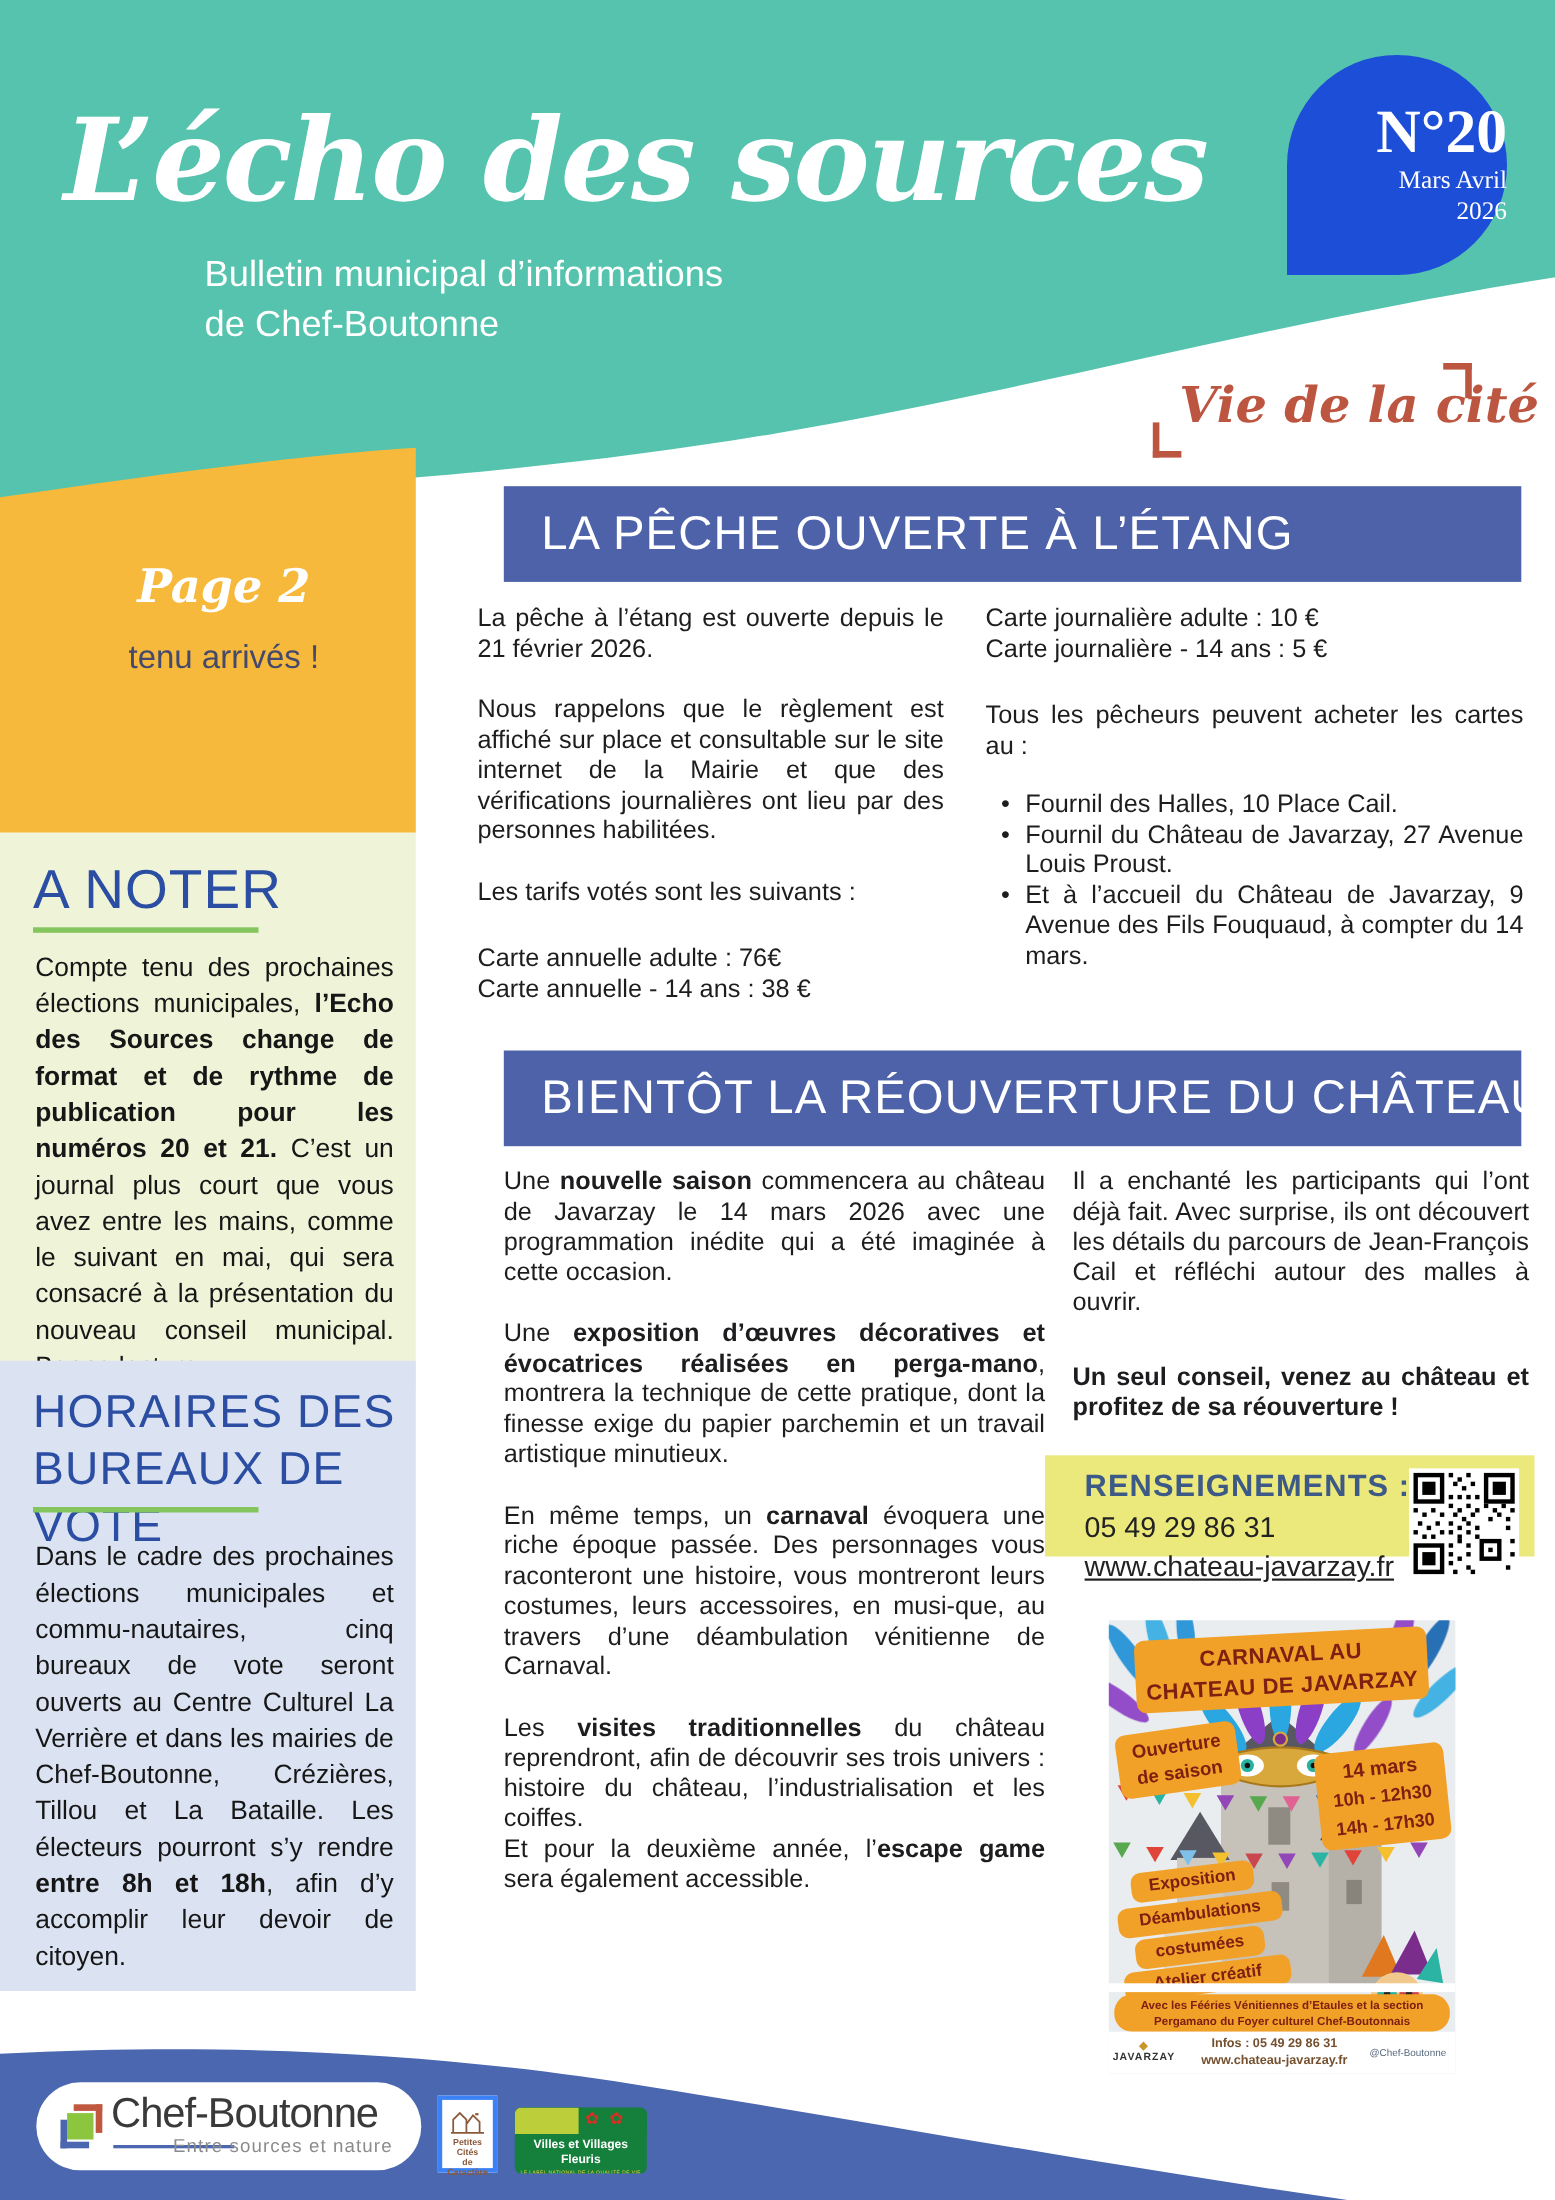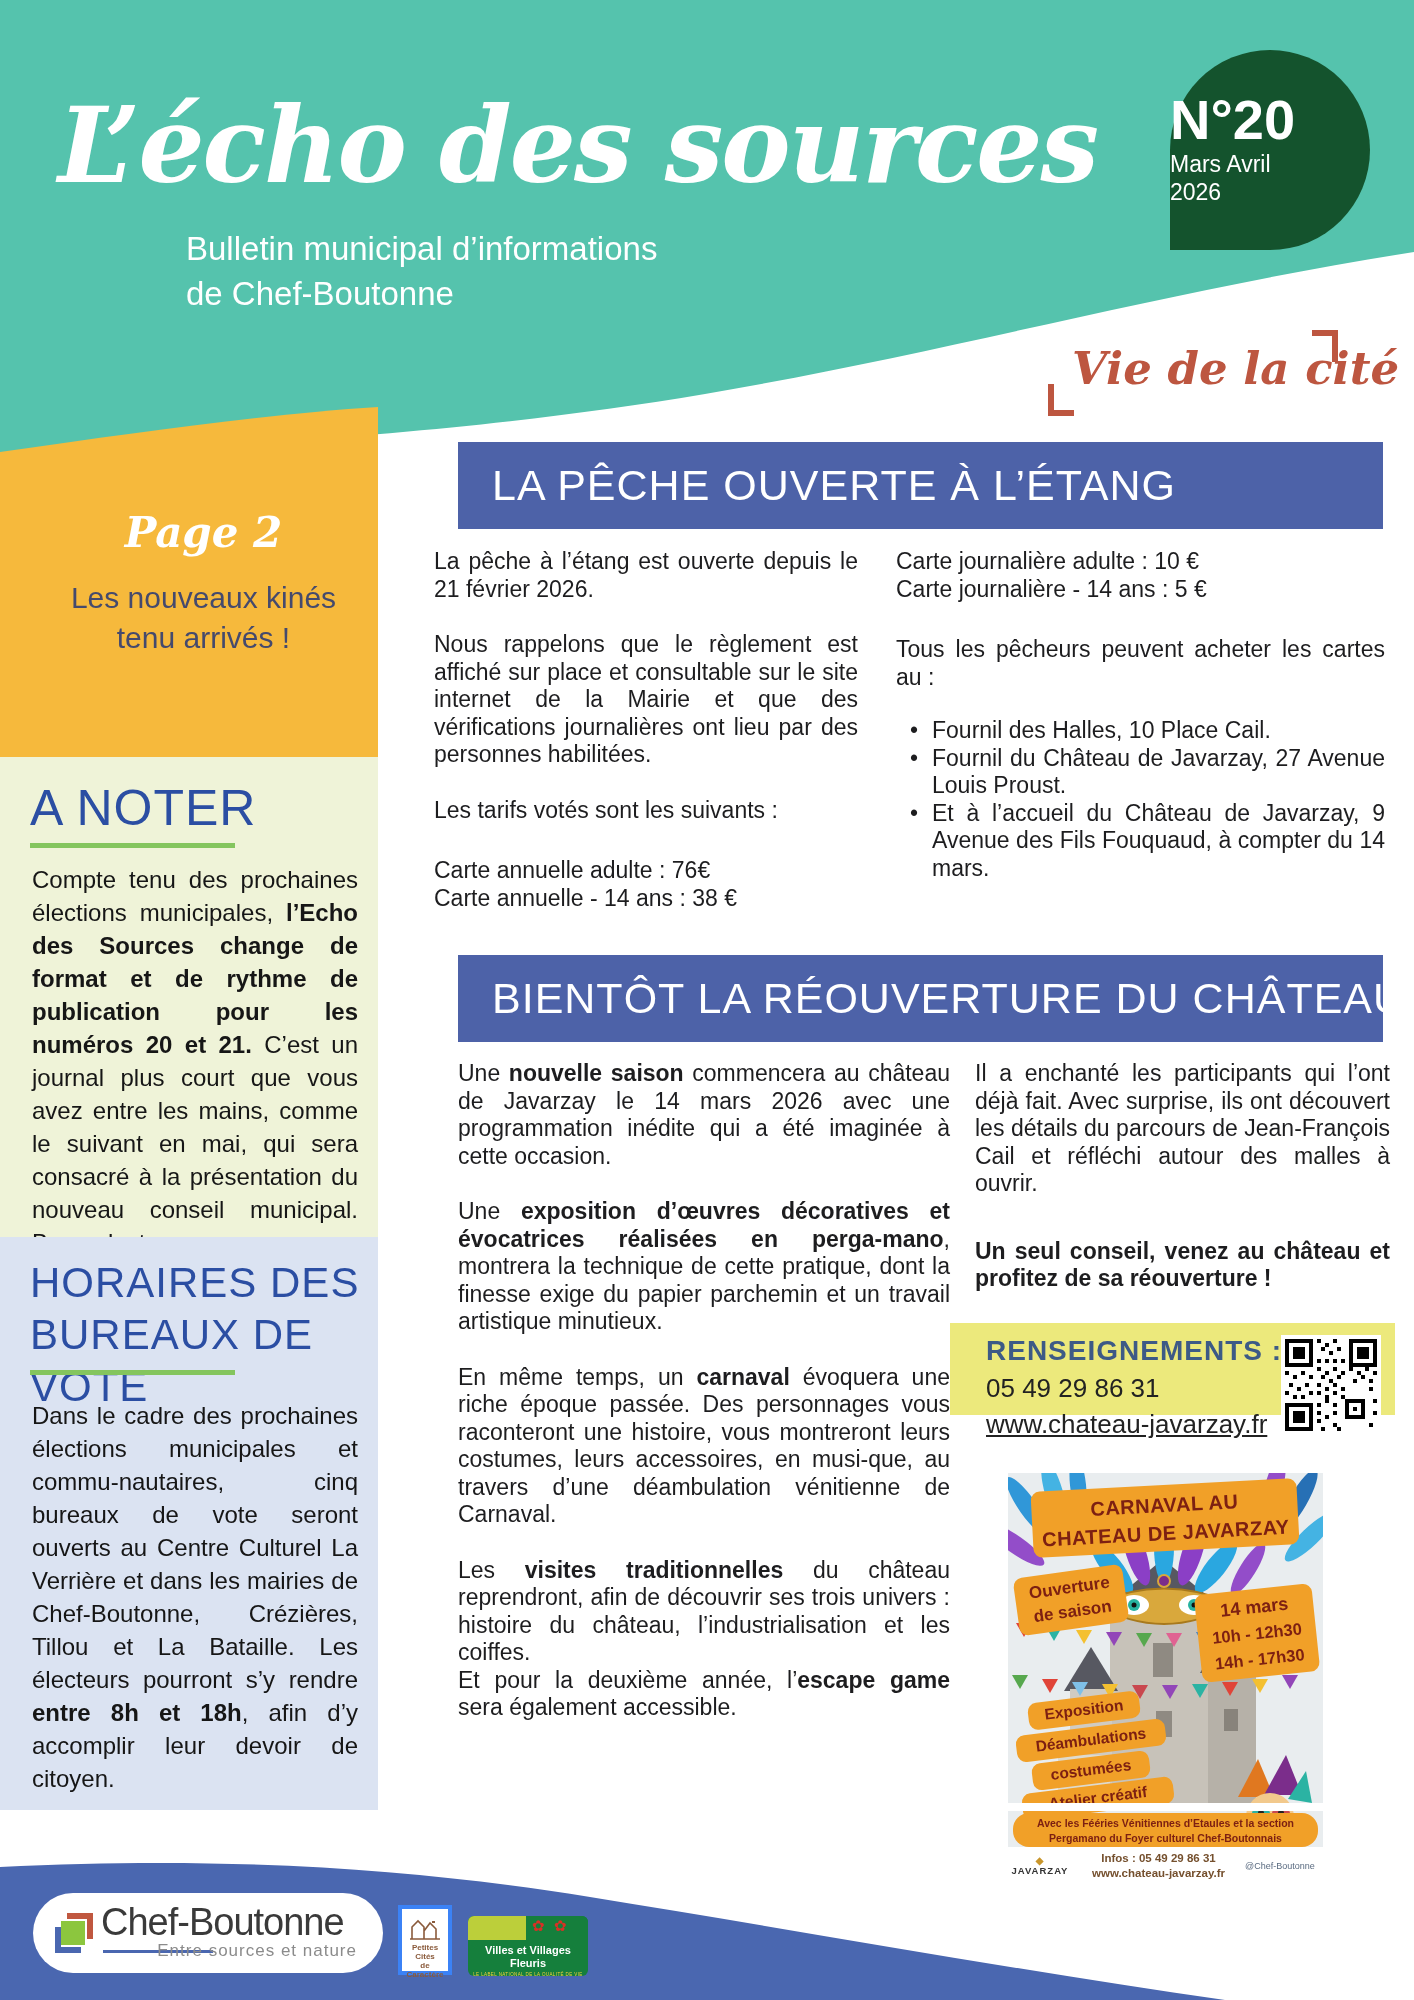--- a/index.html
+++ b/index.html
@@ -5,22 +5,22 @@
   html,body{margin:0;padding:0;background:#ffffff;}
   .page{position:relative;width:1414px;height:2000px;background:#fff;overflow:hidden;
         font-family:"Liberation Sans", sans-serif;color:#1d1d1f;}
   .abs{position:absolute;}
   svg{display:block;}
 
   
   .page-title{left:58px;top:84px;font-family:"DejaVu Serif",serif;font-style:italic;font-weight:bold;
               font-size:104px;color:#fff;letter-spacing:-2px;white-space:nowrap;}
   .page-subtitle{left:186px;top:226px;font-size:33px;line-height:45px;color:#fff;font-weight:400;}
-  .issue-badge{left:1170px;top:50px;width:200px;height:200px;background:#14532d;
-               border-radius:50% 50% 50% 0;text-align:left;color:#fff;}
+  .issue-badge{left:1170px;top:50px;width:200px;height:200px;background:#1d4ed8;
+               border-radius:50% 50% 50% 0;text-align:right;color:#fff;font-family:Liberation Serif, serif;}
   .issue-badge .num{font-size:56px;font-weight:bold;margin-top:40px;line-height:60px;}
   .issue-badge .small{font-size:23px;line-height:28px;}
   .vie-label{left:1048px;top:330px;width:290px;height:92px;}
   .vie-script{position:absolute;left:24px;top:12px;font-family:"DejaVu Serif",serif;font-style:italic;
               font-weight:bold;font-size:45px;color:#bd5640;white-space:nowrap;}
   .brk{position:absolute;width:20px;height:26px;}
   .brk-left{left:0;bottom:6px;border-left:6px solid #bd5640;border-bottom:6px solid #bd5640;}
   .brk-right{right:0;top:0;border-right:6px solid #bd5640;border-top:6px solid #bd5640;}
 
   
@@ -117,21 +117,20 @@
 
   <div class="abs vie-label">
     <span class="brk brk-left"></span>
     <span class="vie-script">Vie de la cité</span>
     <span class="brk brk-right"></span>
   </div>
 
   <div class="abs page2-box">
     <div class="page2-title">Page 2</div>
     <div class="page2-sub">
-      <div>Les nouveaux kinés</div>
       <div>tenu arrivés !</div>
     </div>
   </div>
 
   <div class="abs note-box">
     <div class="side-head" style="top:22px;font-size:50px;">A NOTER</div>
     <div class="side-rule" style="top:86px;"></div>
     <div class="side-par" style="top:106px;"><span>Compte tenu des prochaines élections municipales, </span><span class="bold">l’Echo des Sources change de format et de rythme de publication pour les numéros 20 et 21.</span><span> C’est un journal plus court que vous avez entre les mains, comme le suivant en mai, qui sera consacré à la présentation du nouveau conseil municipal. Bonne lecture.</span></div>
   </div>
 

